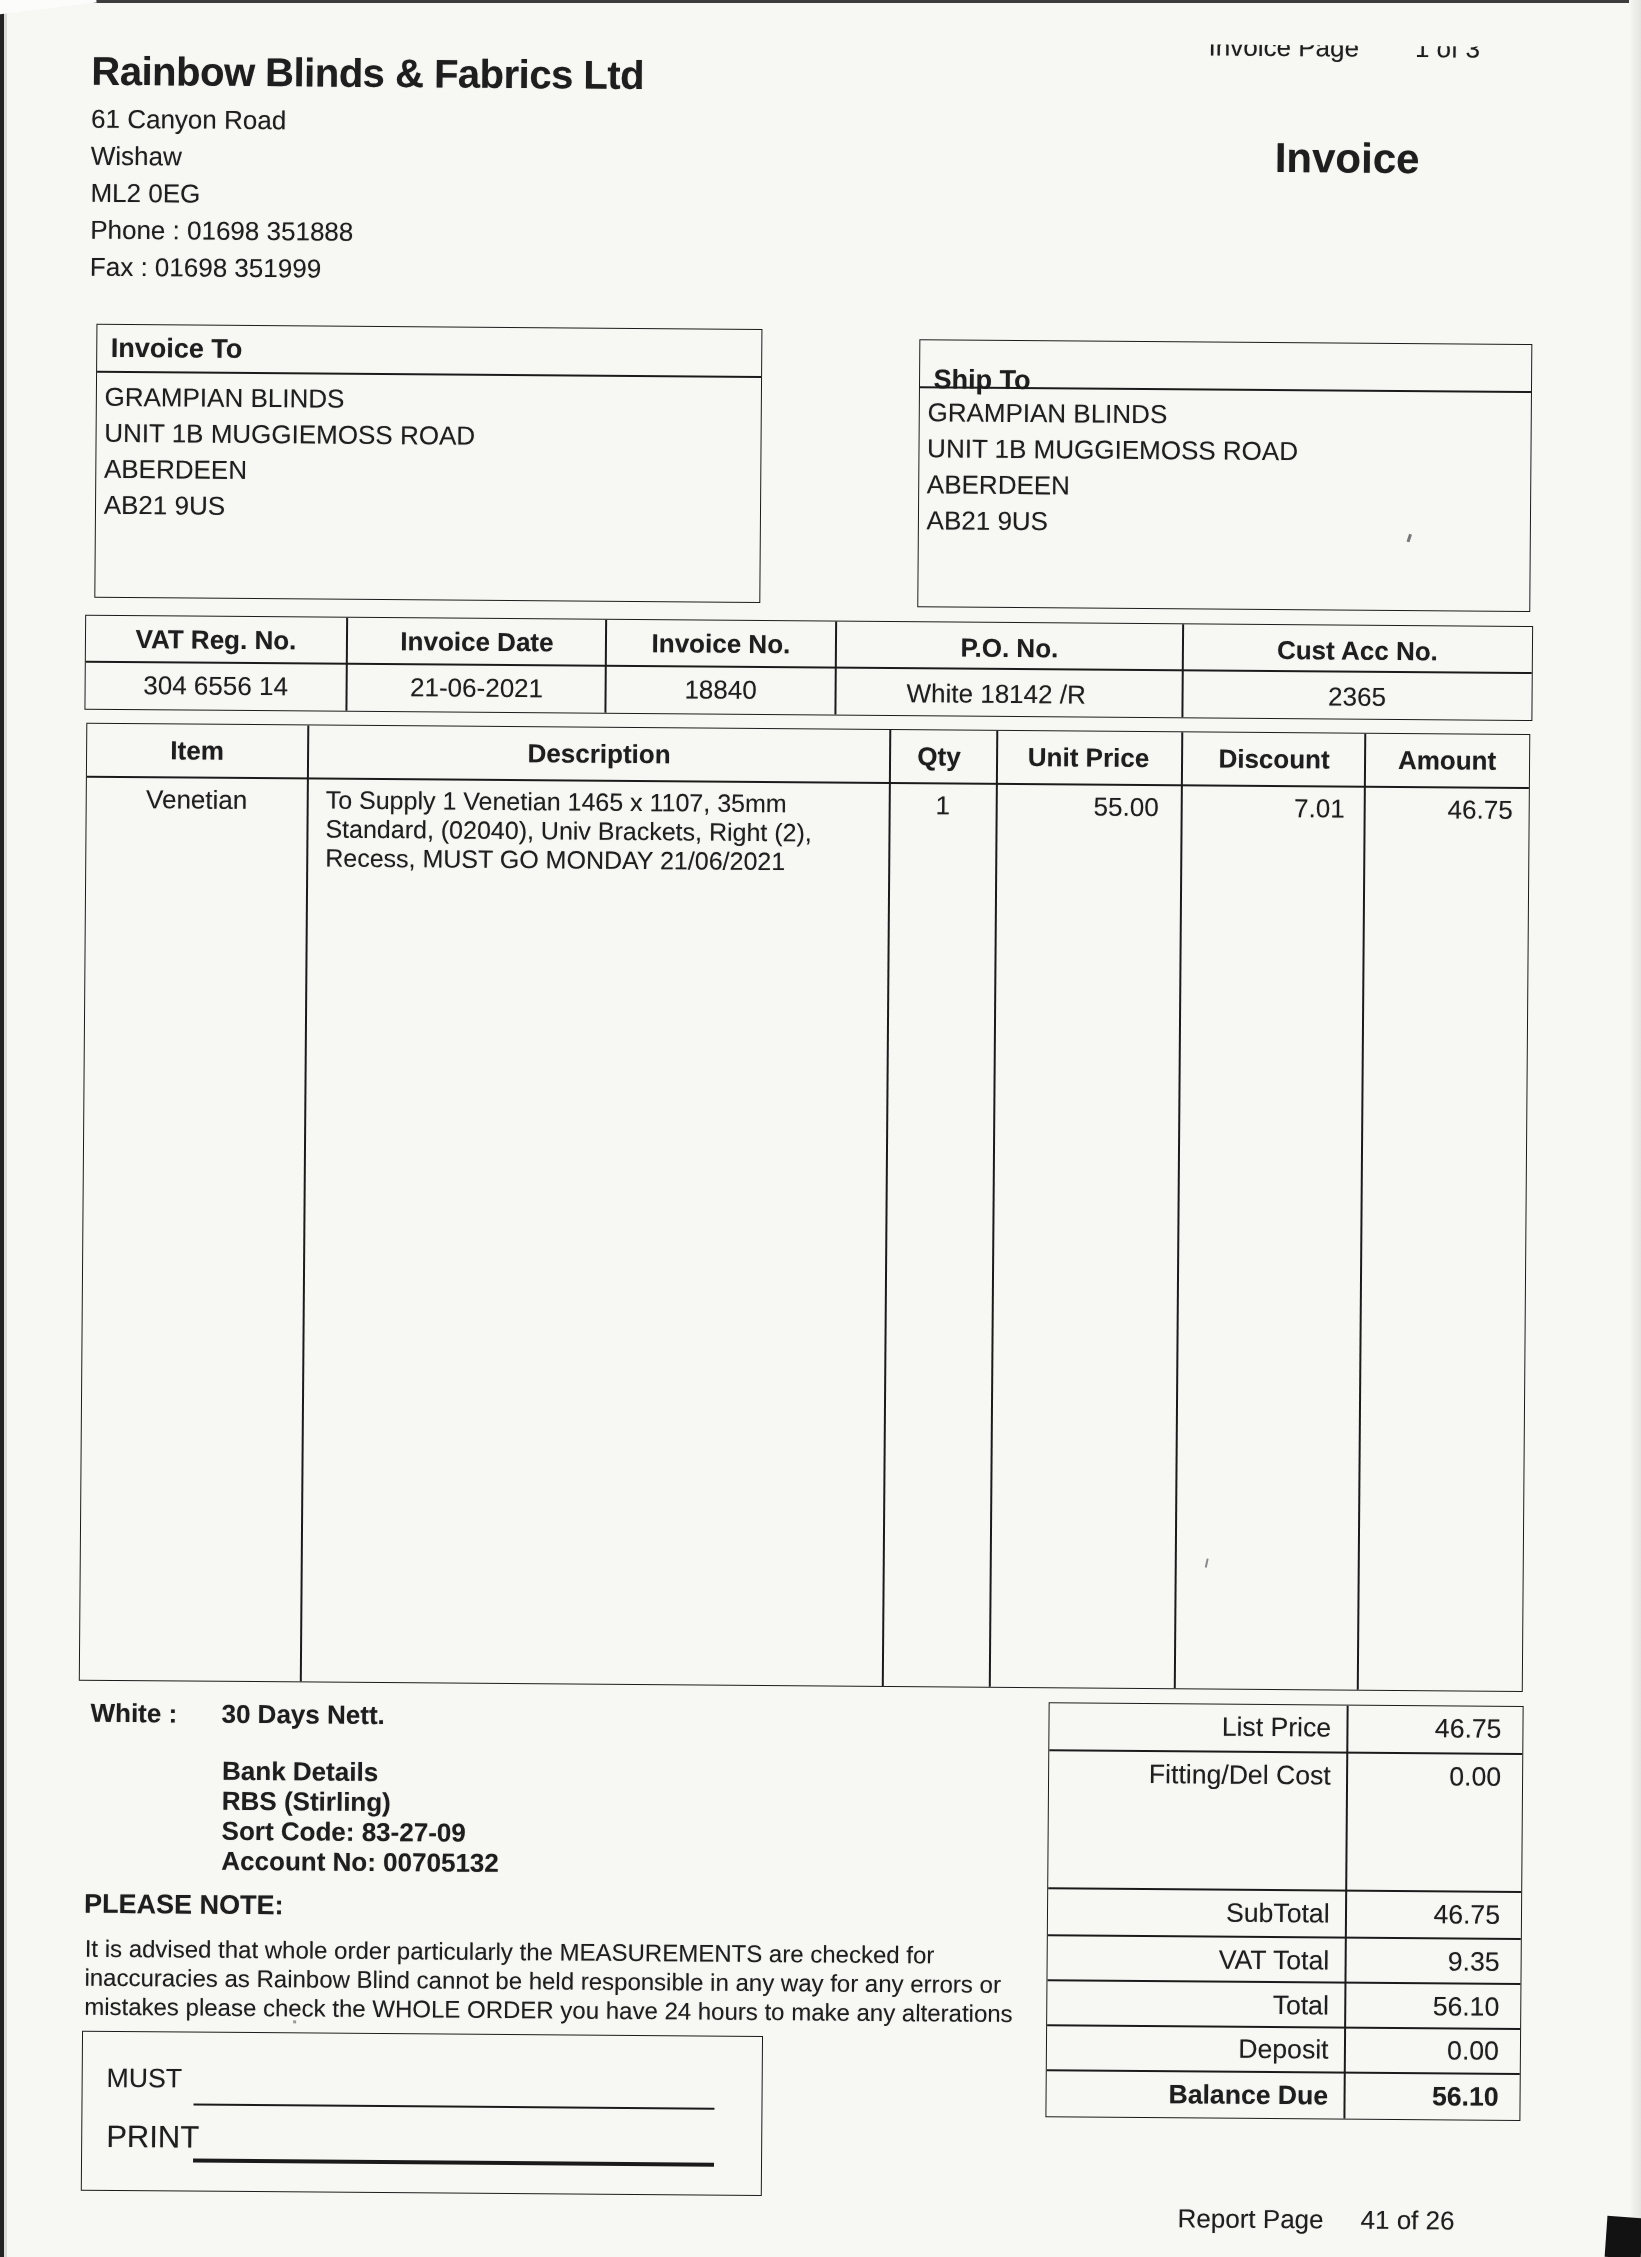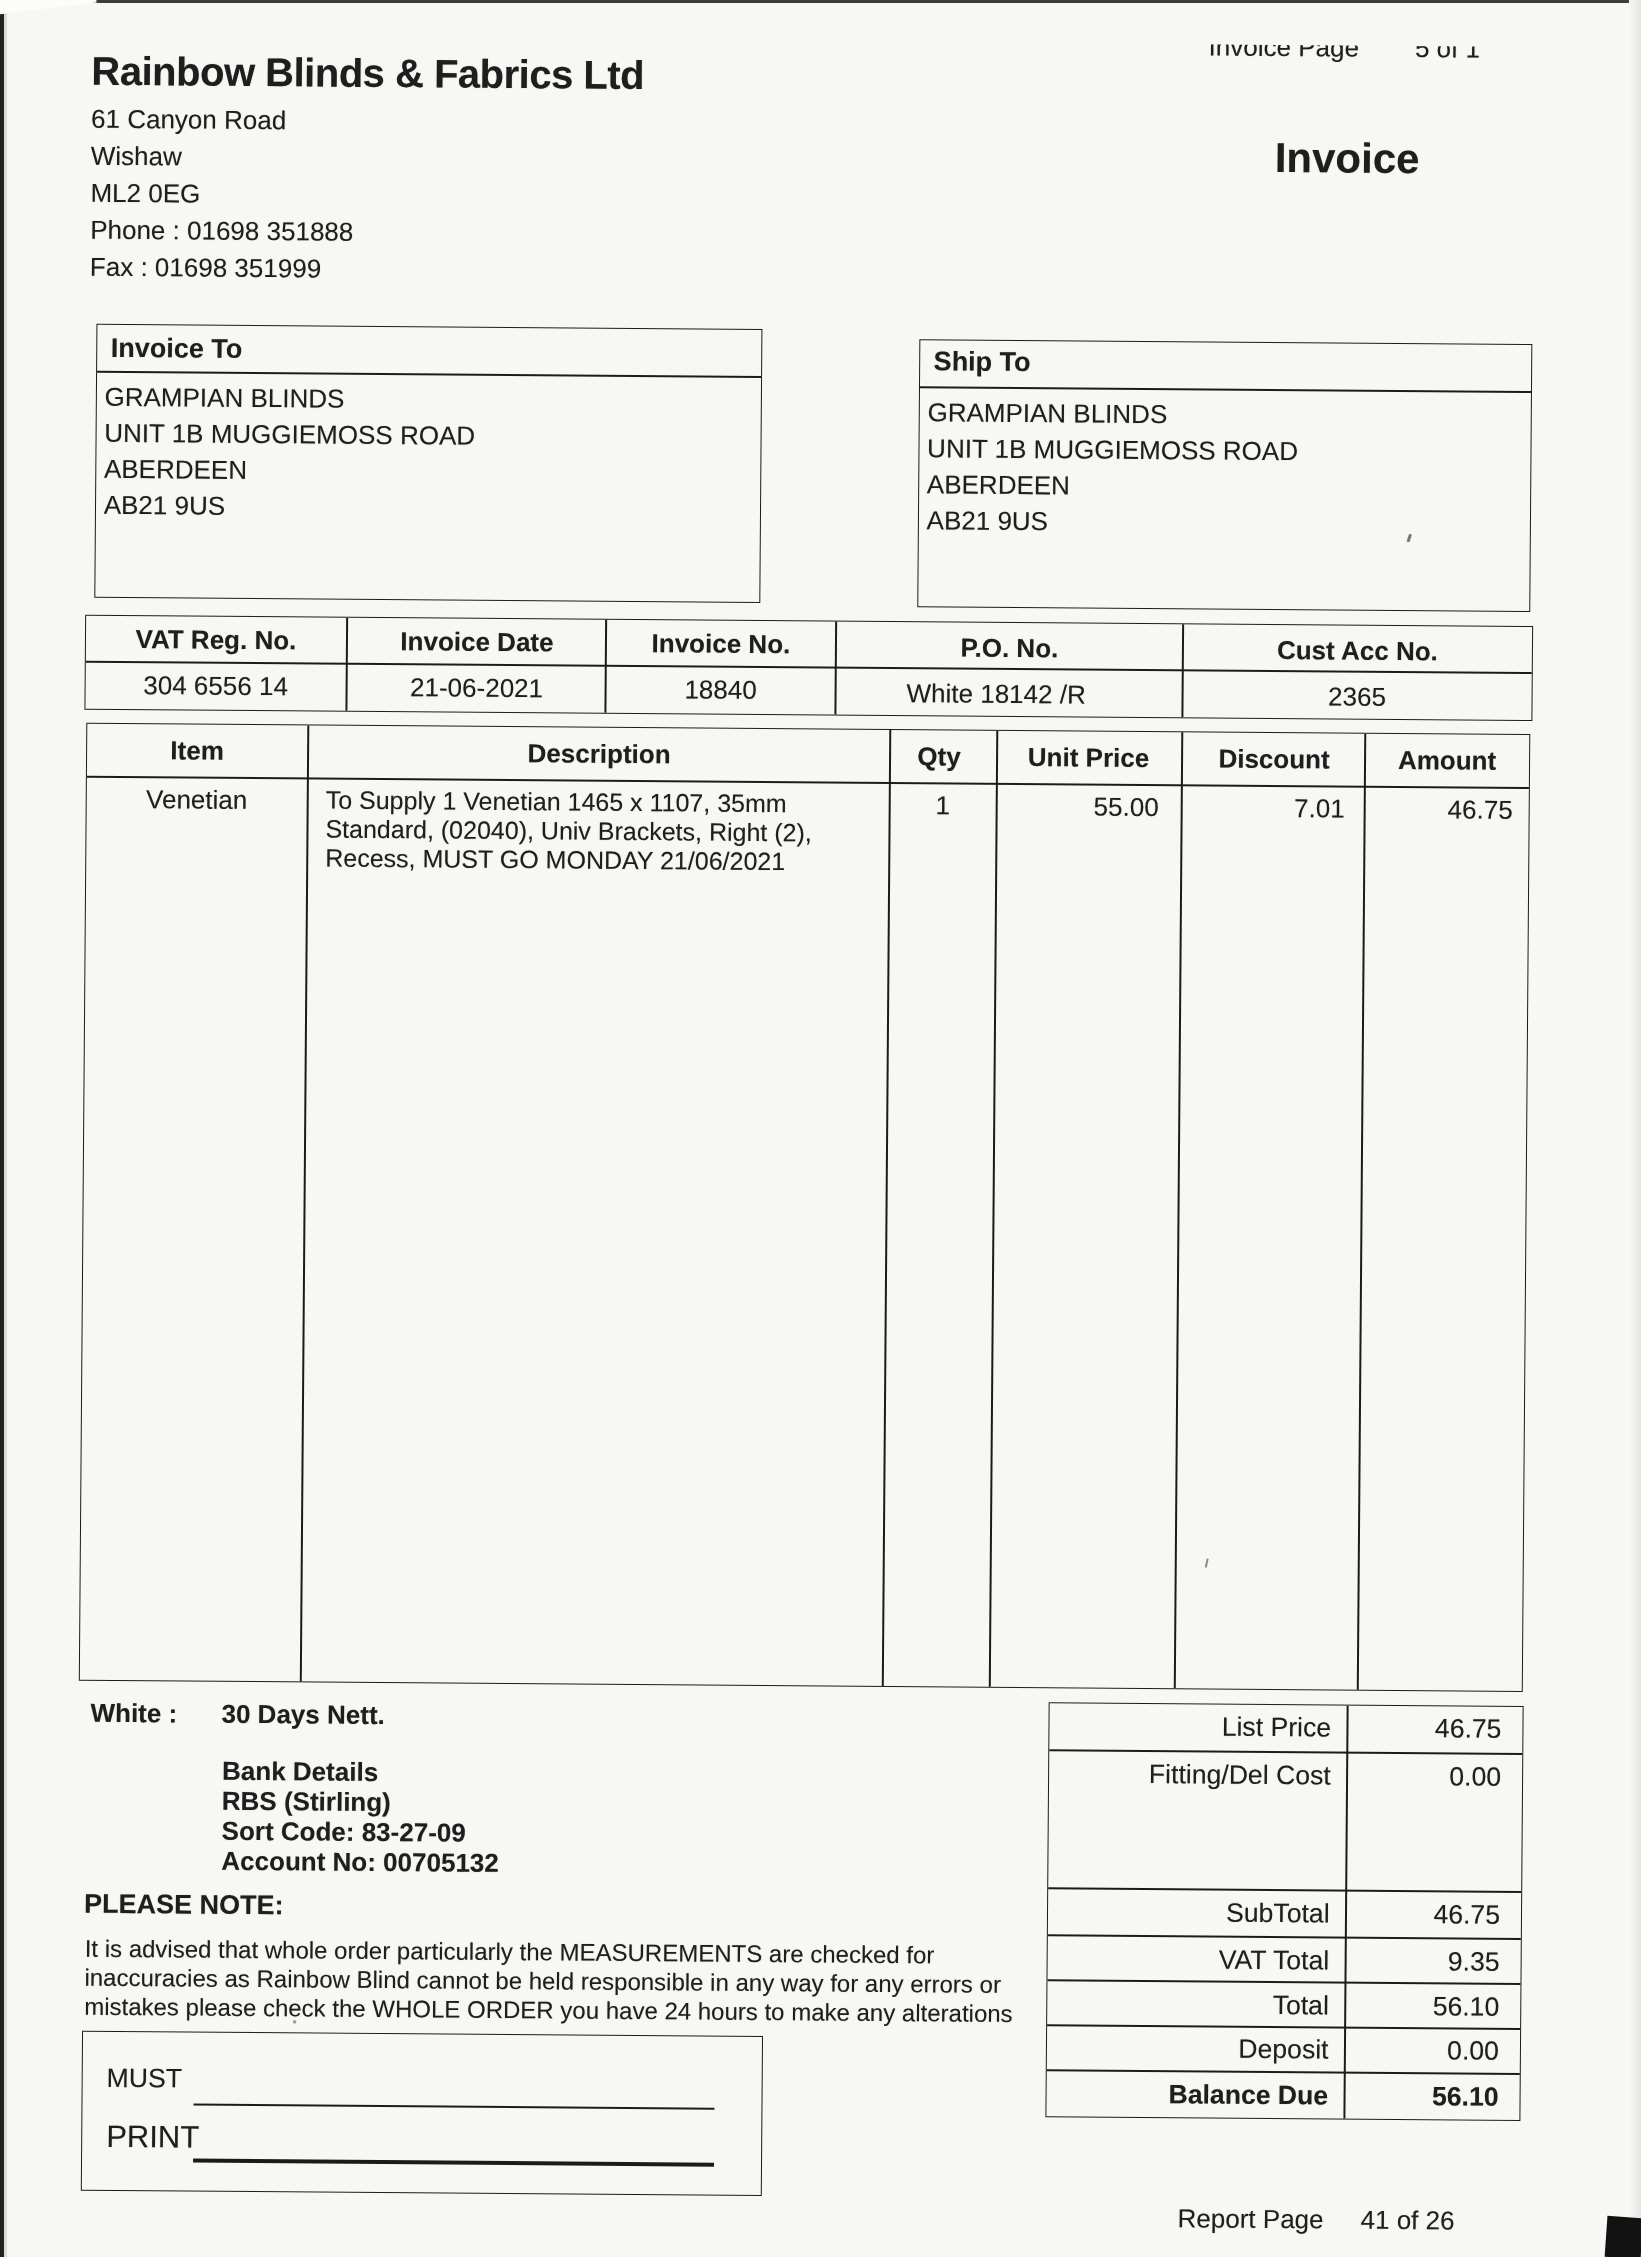--- a/index.html
+++ b/index.html
@@ -38,39 +38,39 @@
   <div class="abs ink" style="left:92px;top:100px;font-size:26px;line-height:37px;">
     <div>61 Canyon Road</div>
     <div>Wishaw</div>
     <div>ML2 0EG</div>
     <div>Phone : 01698 351888</div>
     <div>Fax : 01698 351999</div>
   </div>
 
   <div id="clip-head" class="abs" style="left:1209px;top:35px;height:22px;width:348px;">
     <div class="inner ink" style="font-size:26px;">
-      <span>Invoice Page</span><span style="display:inline-block;width:56px;"></span><span>5 of 1</span>
+      <span>Invoice Page</span><span style="display:inline-block;width:56px;"></span><span>1 of 3</span>
     </div>
   </div>
 
   <div class="abs ink b" style="left:1276px;top:124px;font-size:42px;">Invoice</div>
 
   <div class="abs box" style="left:99px;top:323px;width:664px;height:272px;">
     <div class="abs ink b" style="left:13.5px;top:7.7px;font-size:27px;">Invoice To</div>
     <div class="hairline abs" style="left:0;top:46px;width:100%;height:1.9px;"></div>
     <div class="abs ink" style="left:7.7px;top:54px;font-size:26px;line-height:36px;">
       <div>GRAMPIAN BLINDS</div>
       <div>UNIT 1B MUGGIEMOSS ROAD</div>
       <div>ABERDEEN</div>
       <div>AB21 9US</div>
     </div>
   </div>
 
   <div class="abs box" style="left:922px;top:332px;width:611px;height:266px;">
-    <div class="abs ink b" style="left:13.5px;top:6px;font-size:27px;">Ship To</div>
+    <div class="abs ink b" style="left:13.5px;top:24px;font-size:27px;">Ship To</div>
     <div class="hairline abs" style="left:0;top:46px;width:100%;height:1.9px;"></div>
     <div class="abs ink" style="left:7.7px;top:54px;font-size:26px;line-height:36px;">
       <div>GRAMPIAN BLINDS</div>
       <div>UNIT 1B MUGGIEMOSS ROAD</div>
       <div>ABERDEEN</div>
       <div>AB21 9US</div>
     </div>
   </div>
 
   <div class="abs box" style="left:90px;top:614px;width:1446px;height:93px;">

